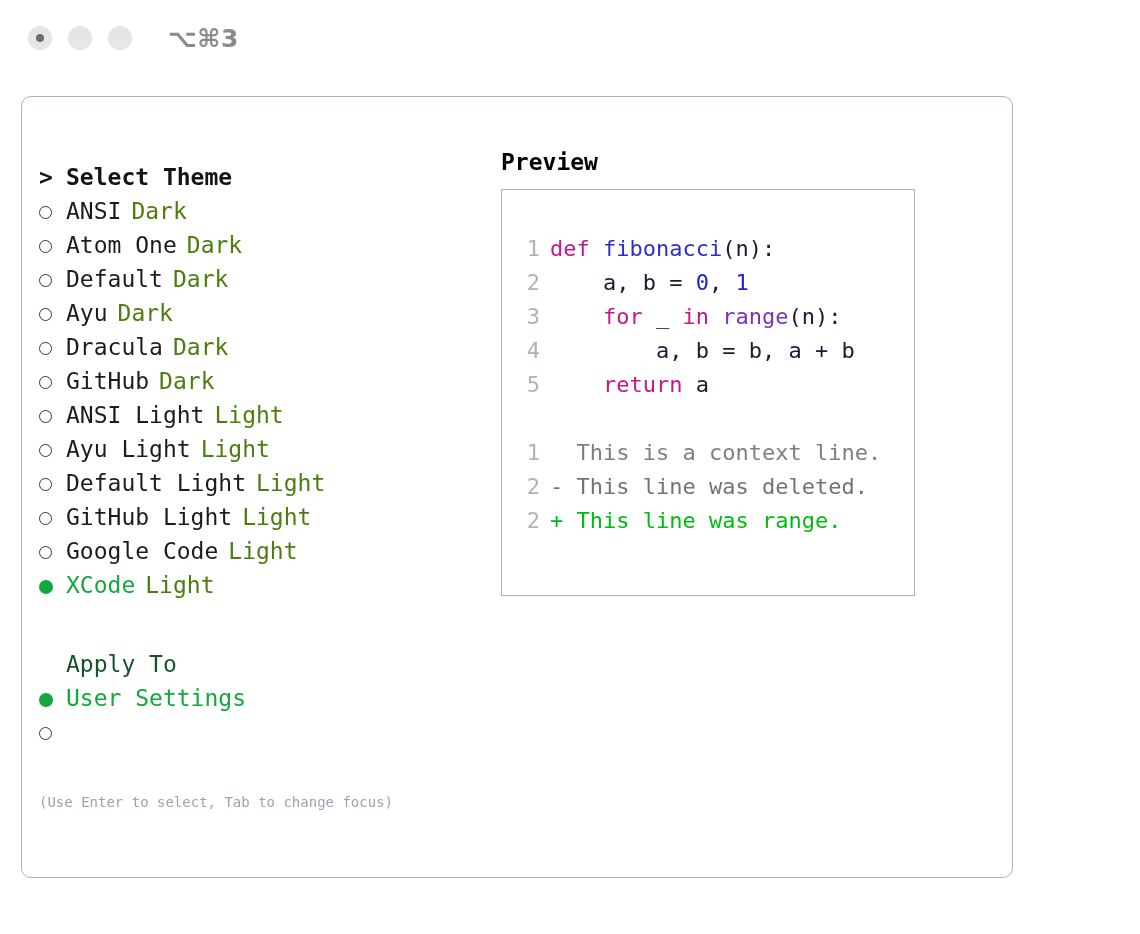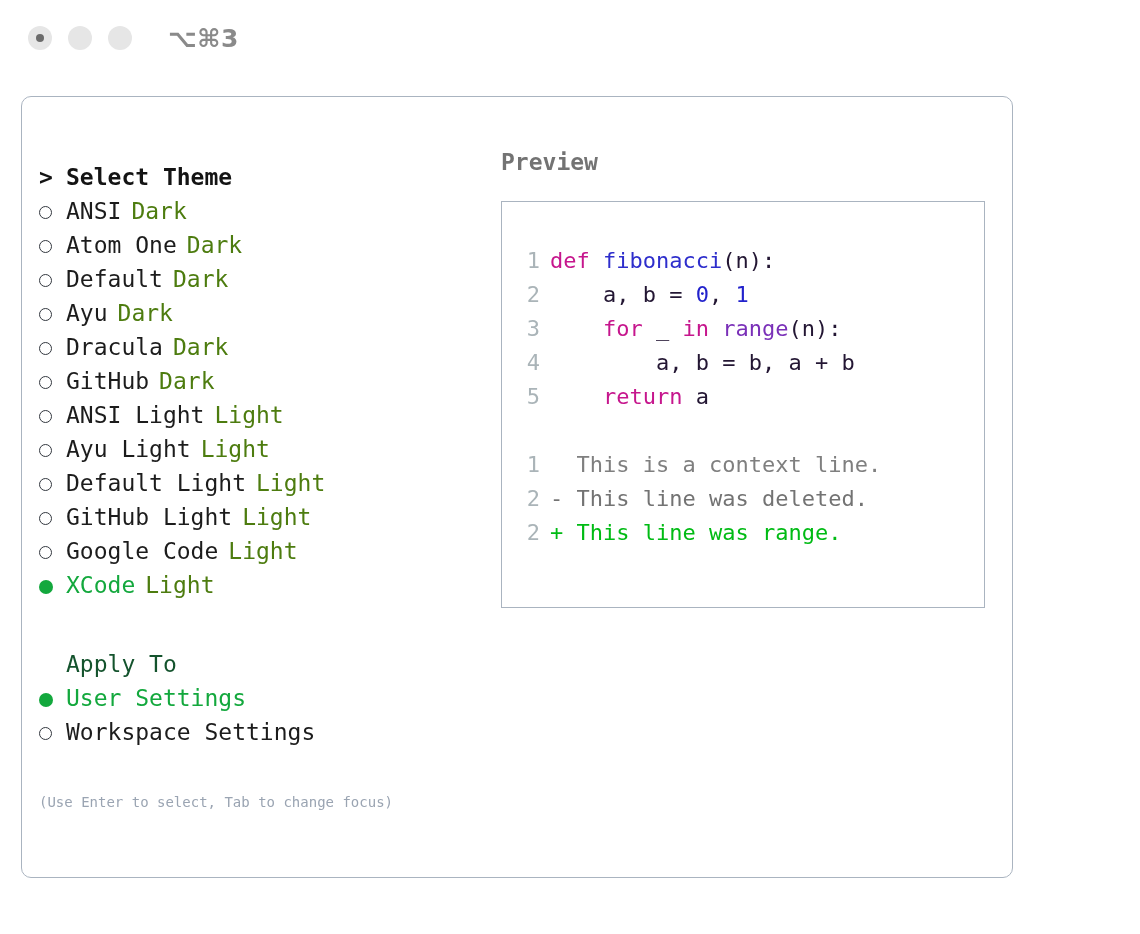--- a/index.html
+++ b/index.html
@@ -153,27 +153,27 @@
   
   .right-col {
     position: absolute;
     left: 479px;
     top: 48px;
     width: 500px;
   }
   .preview-title {
     font-size: 23px;
     font-weight: bold;
-    color: #737373;
+    color: #000000;
     height: 34px;
     line-height: 34px;
   }
   .preview-box {
-    margin-top: 22px;
-    width: 484px;
+    margin-top: 10px;
+    width: 414px;
     height: 407px;
     border: 1.6px solid #aab4c0;
     box-sizing: border-box;
     background: #ffffff;
     position: relative;
   }
   .code {
     position: absolute;
     left: 14px;
     top: 42px;
@@ -244,21 +244,21 @@
           </div>
 
         <div class="spacer-22"></div>
 
         <div class="section-title plain">
           <span class="caret">&gt;</span><span>Apply To</span>
         </div>
 
         <div id="apply-list">
             <div class="row"><span class="marker"><span class="filled"></span></span><span class="item-label selected">User Settings</span></div>
-            <div class="row"><span class="marker"><span class="ring"></span></span><span class="item-label">Workspace Settings</span></div>
+            <div class="row"><span class="marker"><span class="ring"></span></span></div>
           </div>
 
         <div class="hint">(Use Enter to select, Tab to change focus)</div>
       </div>
 
       <div class="right-col">
         <div class="preview-title">Preview</div>
         <div class="preview-box">
           <div class="code">
             <div id="code-lines">

